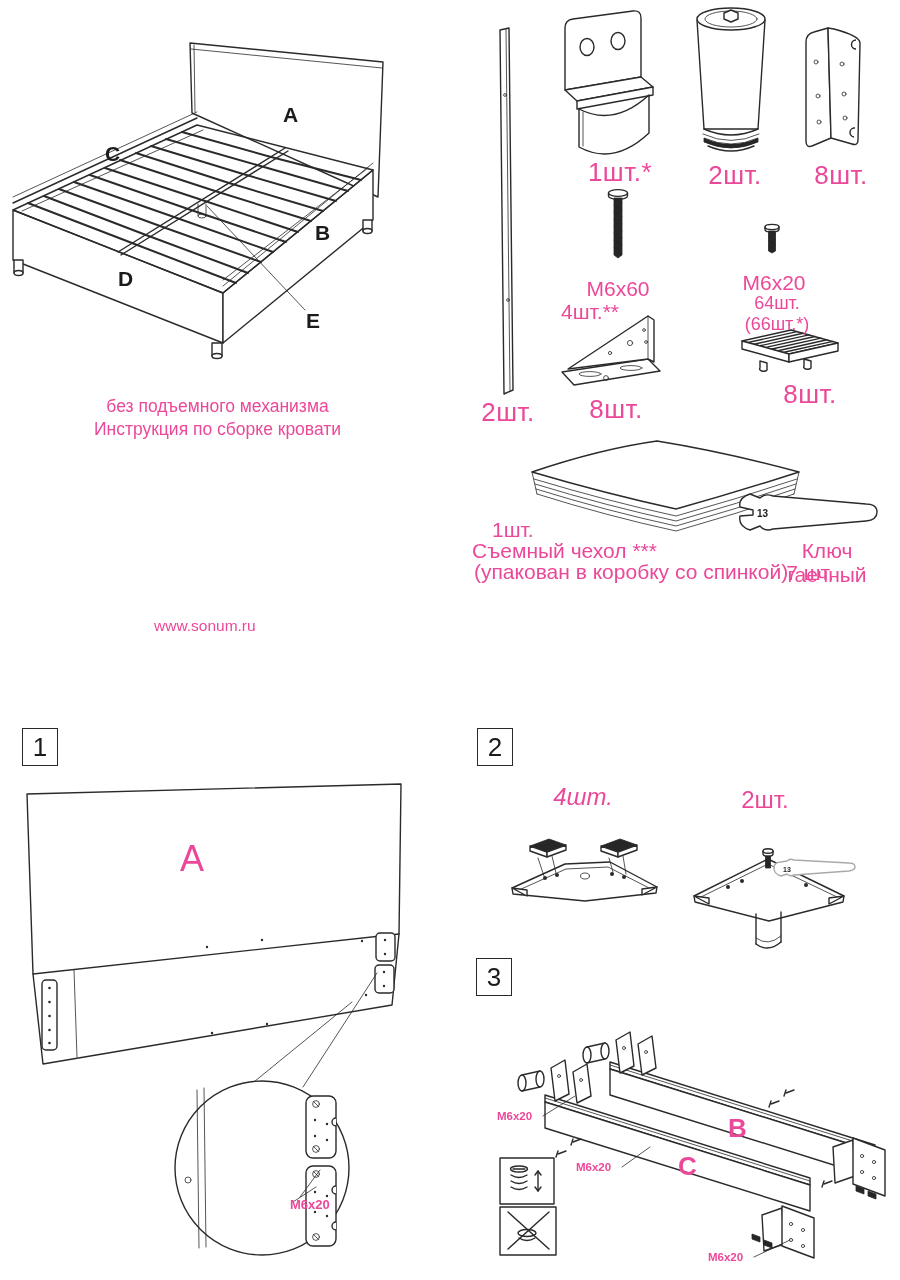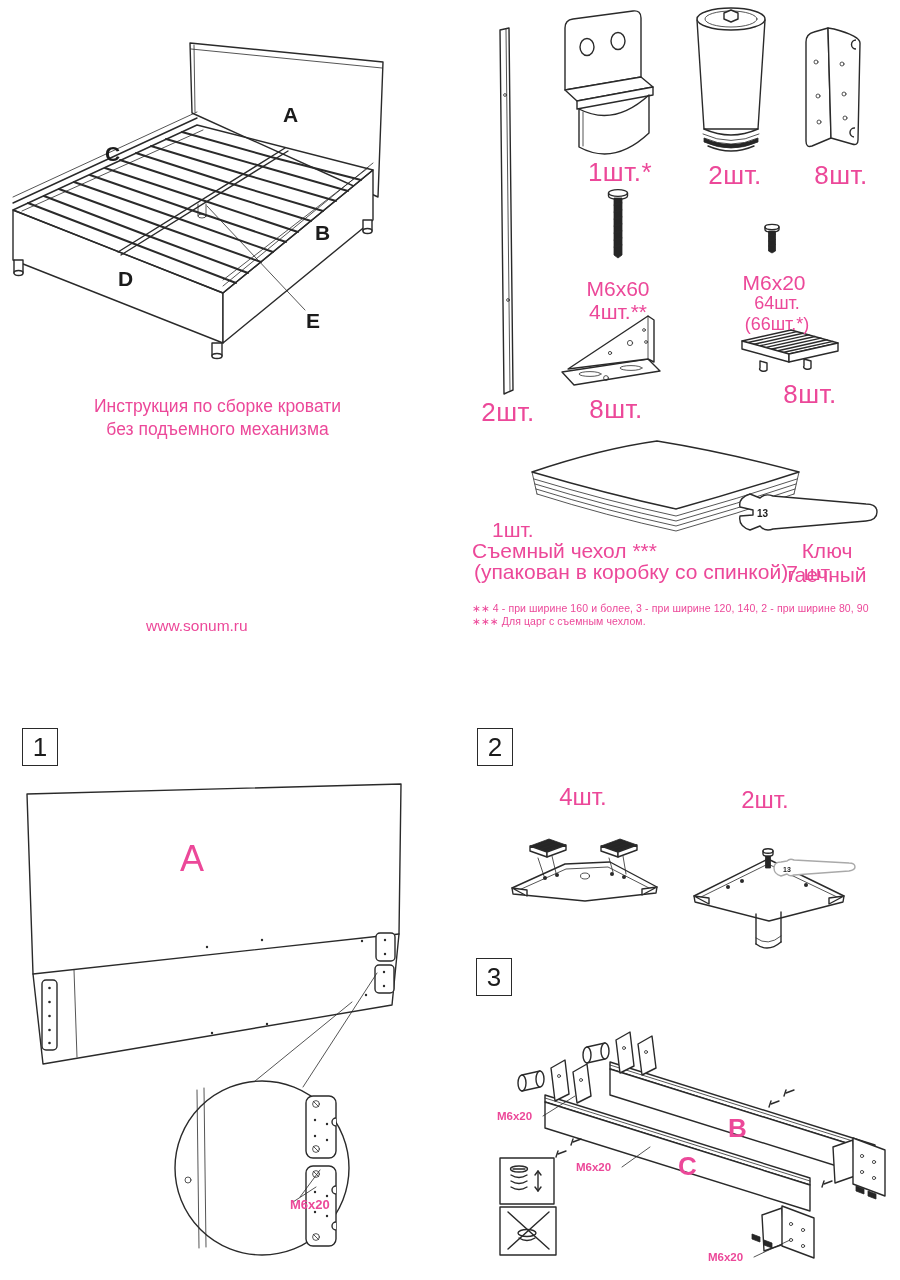--- a/index.html
+++ b/index.html
@@ -91,24 +91,24 @@
 
     <line class="ln thin" x1="305" y1="310" x2="207" y2="206"></line>
     <text class="svg-letter" x="283" y="122">A</text>
     <text class="svg-letter" x="315" y="240">B</text>
     <text class="svg-letter" x="105" y="161">C</text>
     <text class="svg-letter" x="118" y="286">D</text>
     <text class="svg-letter" x="306" y="328">E</text>
   </svg>
 
   <div class="lbl ctr" style="left:60px;top:395px;width:315px;font-size:17.5px;line-height:23px;">
+    <div>без подъемного механизма</div>
     <div>Инструкция по сборке кровати</div>
-    <div>без подъемного механизма</div>
   </div>
-  <div class="lbl" style="left:146px;top:617px;font-size:15.5px;">www.sonum.ru</div>
+  <div class="lbl" style="left:154px;top:617px;font-size:15.5px;">www.sonum.ru</div>
 
   <svg style="left:470px;top:0px;" width="430" height="585" viewBox="470 0 430 585">
 
     <g>
       <polygon class="fw" points="500,30 509,28 513,390 504,394"></polygon>
       <line class="ln thin" x1="506" y1="29" x2="510" y2="391"></line>
       <circle class="ln thin" cx="505" cy="95" r="1.4"></circle>
       <circle class="ln thin" cx="508" cy="300" r="1.4"></circle>
     </g>
 
@@ -216,33 +216,31 @@
       <path class="fw" d="M760,498 L750,494 Q738,498 740,507 L753,510 L753,515 L740,516 Q738,526 750,530 L760,526 Q765,532 773,529 L866,521 Q877,520 877,512 Q877,504 866,504 L773,496 Q765,493 760,498 Z"></path>
       <text x="757" y="517" font-size="10" font-weight="bold">13</text>
     </g>
   </svg>
 
   <div class="lbl qty ctr" style="left:476px;top:398px;width:64px;">2шт.</div>
   <div class="lbl qty ctr" style="left:580px;top:158px;width:80px;">1шт.*</div>
   <div class="lbl qty ctr" style="left:700px;top:161px;width:70px;">2шт.</div>
   <div class="lbl qty ctr" style="left:806px;top:161px;width:70px;">8шт.</div>
   <div class="lbl mid ctr" style="left:586px;top:277px;width:64px;">M6x60</div>
-  <div class="lbl mid ctr" style="left:586px;top:300px;width:64px;text-align:center;">4шт.**</div>
+  <div class="lbl mid ctr" style="left:558px;top:300px;width:64px;text-align:center;">4шт.**</div>
   <div class="lbl mid ctr" style="left:742px;top:271px;width:64px;">M6x20</div>
   <div class="lbl ctr" style="left:722px;top:293px;width:110px;font-size:18px;">64шт.(66шт.*)</div>
   <div class="lbl qty ctr" style="left:578px;top:395px;width:76px;">8шт.</div>
   <div class="lbl qty ctr" style="left:772px;top:380px;width:76px;">8шт.</div>
   <div class="lbl mid" style="left:492px;top:518px;">1шт.</div>
   <div class="lbl mid" style="left:472px;top:539px;">Съемный чехол ***</div>
   <div class="lbl mid" style="left:474px;top:560px;">(упакован в коробку со спинкой)</div>
   <div class="lbl mid ctr" style="left:765px;top:539px;width:124px;">Ключ гаечный</div>
   <div class="lbl mid ctr" style="left:748px;top:561px;width:124px;">7 шт.</div>
 
-  <div class="lbl foot" style="left:472px;top:602px;width:420px;">∗∗  4 - при ширине 160 и более, 3 - при ширине 120, 140, 2 - при ширине 80, 90</div>
-  <div class="lbl foot" style="left:472px;top:615px;width:420px;">∗∗∗  Для царг с съемным чехлом.</div>
 
   <div class="stepbox" style="left:22px;top:728px;">
     <span>1</span>
   </div>
 
   <svg style="left:10px;top:750px;" width="440" height="530" viewBox="10 750 440 530">
 
     <polygon class="fw" points="27,794 401,784 399,934 392,1005 43,1064 33,974"></polygon>
     <line class="ln" x1="33" y1="974" x2="399" y2="934"></line>
     <line class="ln thin" x1="74" y1="970" x2="77" y2="1057"></line>
@@ -309,21 +307,21 @@
       <line class="ln thin" x1="300" y1="1197" x2="320" y2="1170"></line>
       <line class="ln thin" x1="293" y1="1202" x2="316" y2="1187"></line>
     </g>
   </svg>
   <div class="lbl" style="left:180px;top:838px;font-size:36px;">A</div>
   <div class="lbl" style="left:290px;top:1198px;font-size:13px;font-weight:bold;">M6x20</div>
 
   <div class="stepbox" style="left:477px;top:728px;">
     <span>2</span>
   </div>
-  <div class="lbl ctr" style="left:548px;top:783px;width:70px;font-size:24px;">4шт.</div>
+  <div class="lbl ctr" style="left:548px;top:783px;width:70px;font-size:24px;font-style:italic;">4шт.</div>
   <div class="lbl ctr" style="left:730px;top:786px;width:70px;font-size:24px;">2шт.</div>
 
   <svg style="left:460px;top:770px;" width="440" height="190" viewBox="460 770 440 190">
 
     <g>
       <path class="fw" d="M512,888 L565,864 L610,862 L657,887 L656,893 L585,901 L513,894 Z"></path>
       <path class="ln thin" d="M519,890 L566,869 L608,867 L651,889"></path>
       <path class="fw" d="M512,888 L527,896 L527,890 Z"></path>
       <path class="fw" d="M657,887 L642,895 L642,889 Z"></path>
       <ellipse class="ln thin" cx="585" cy="876" rx="4.5" ry="3"></ellipse>

